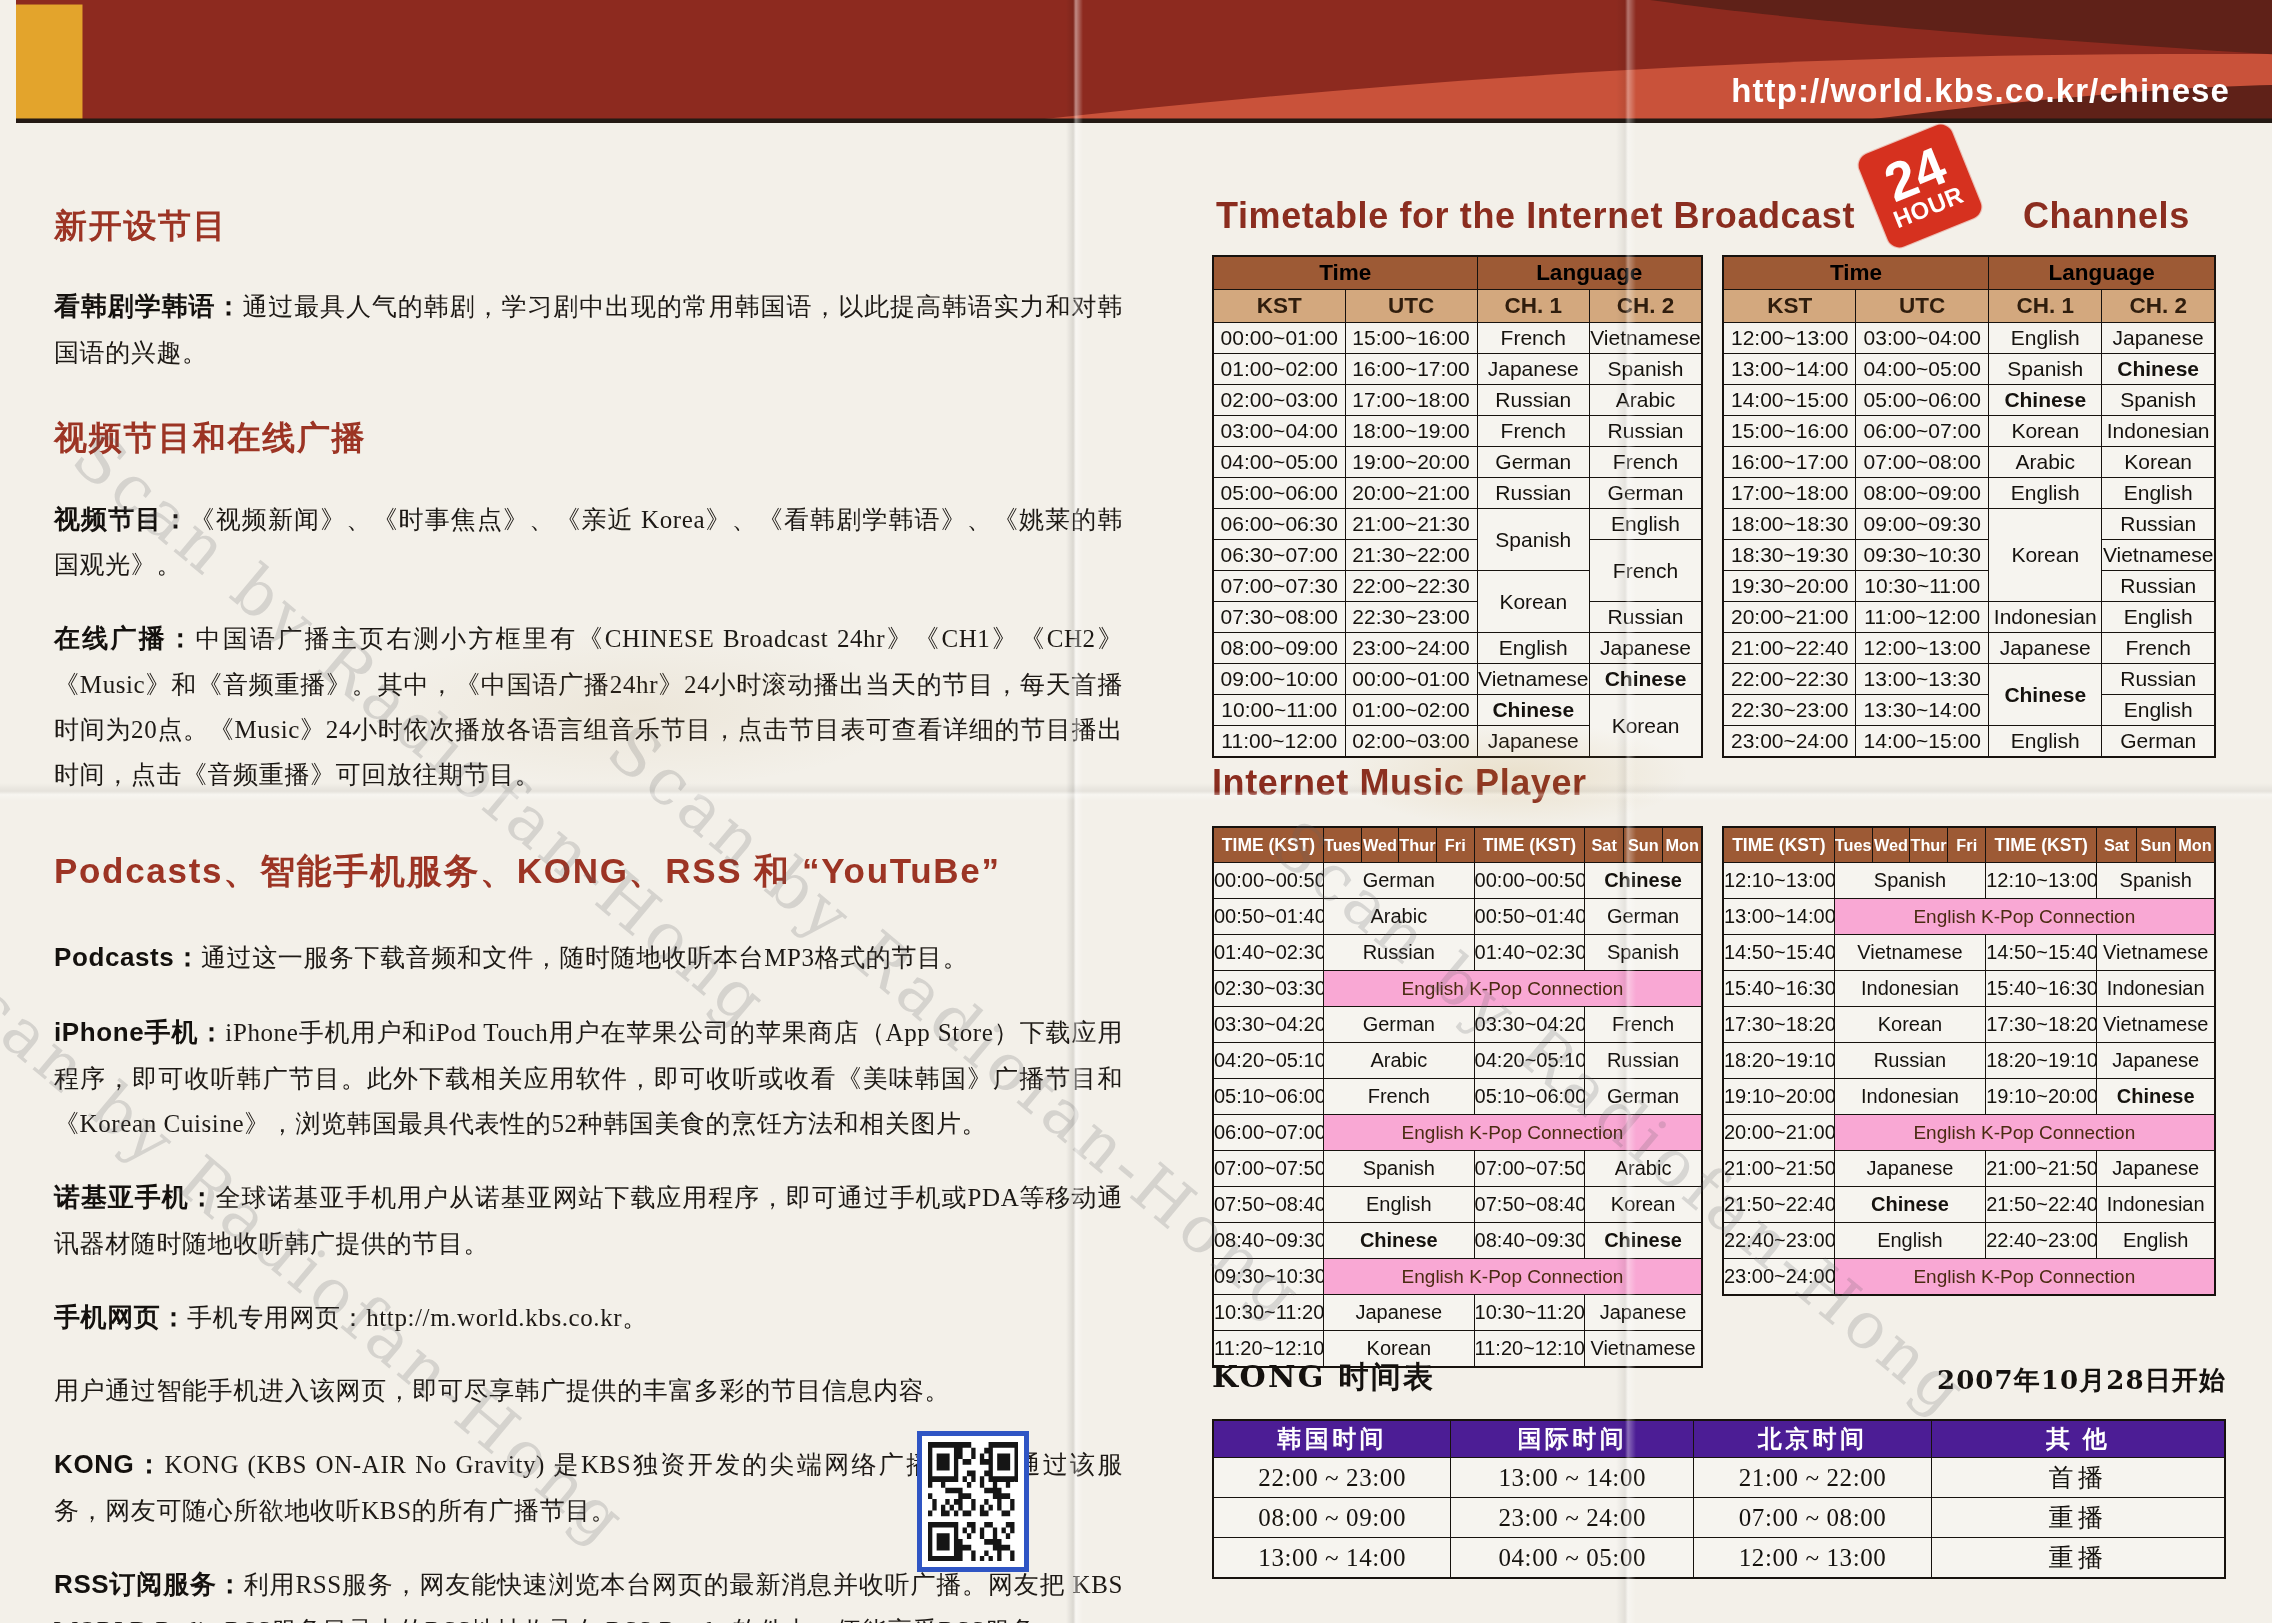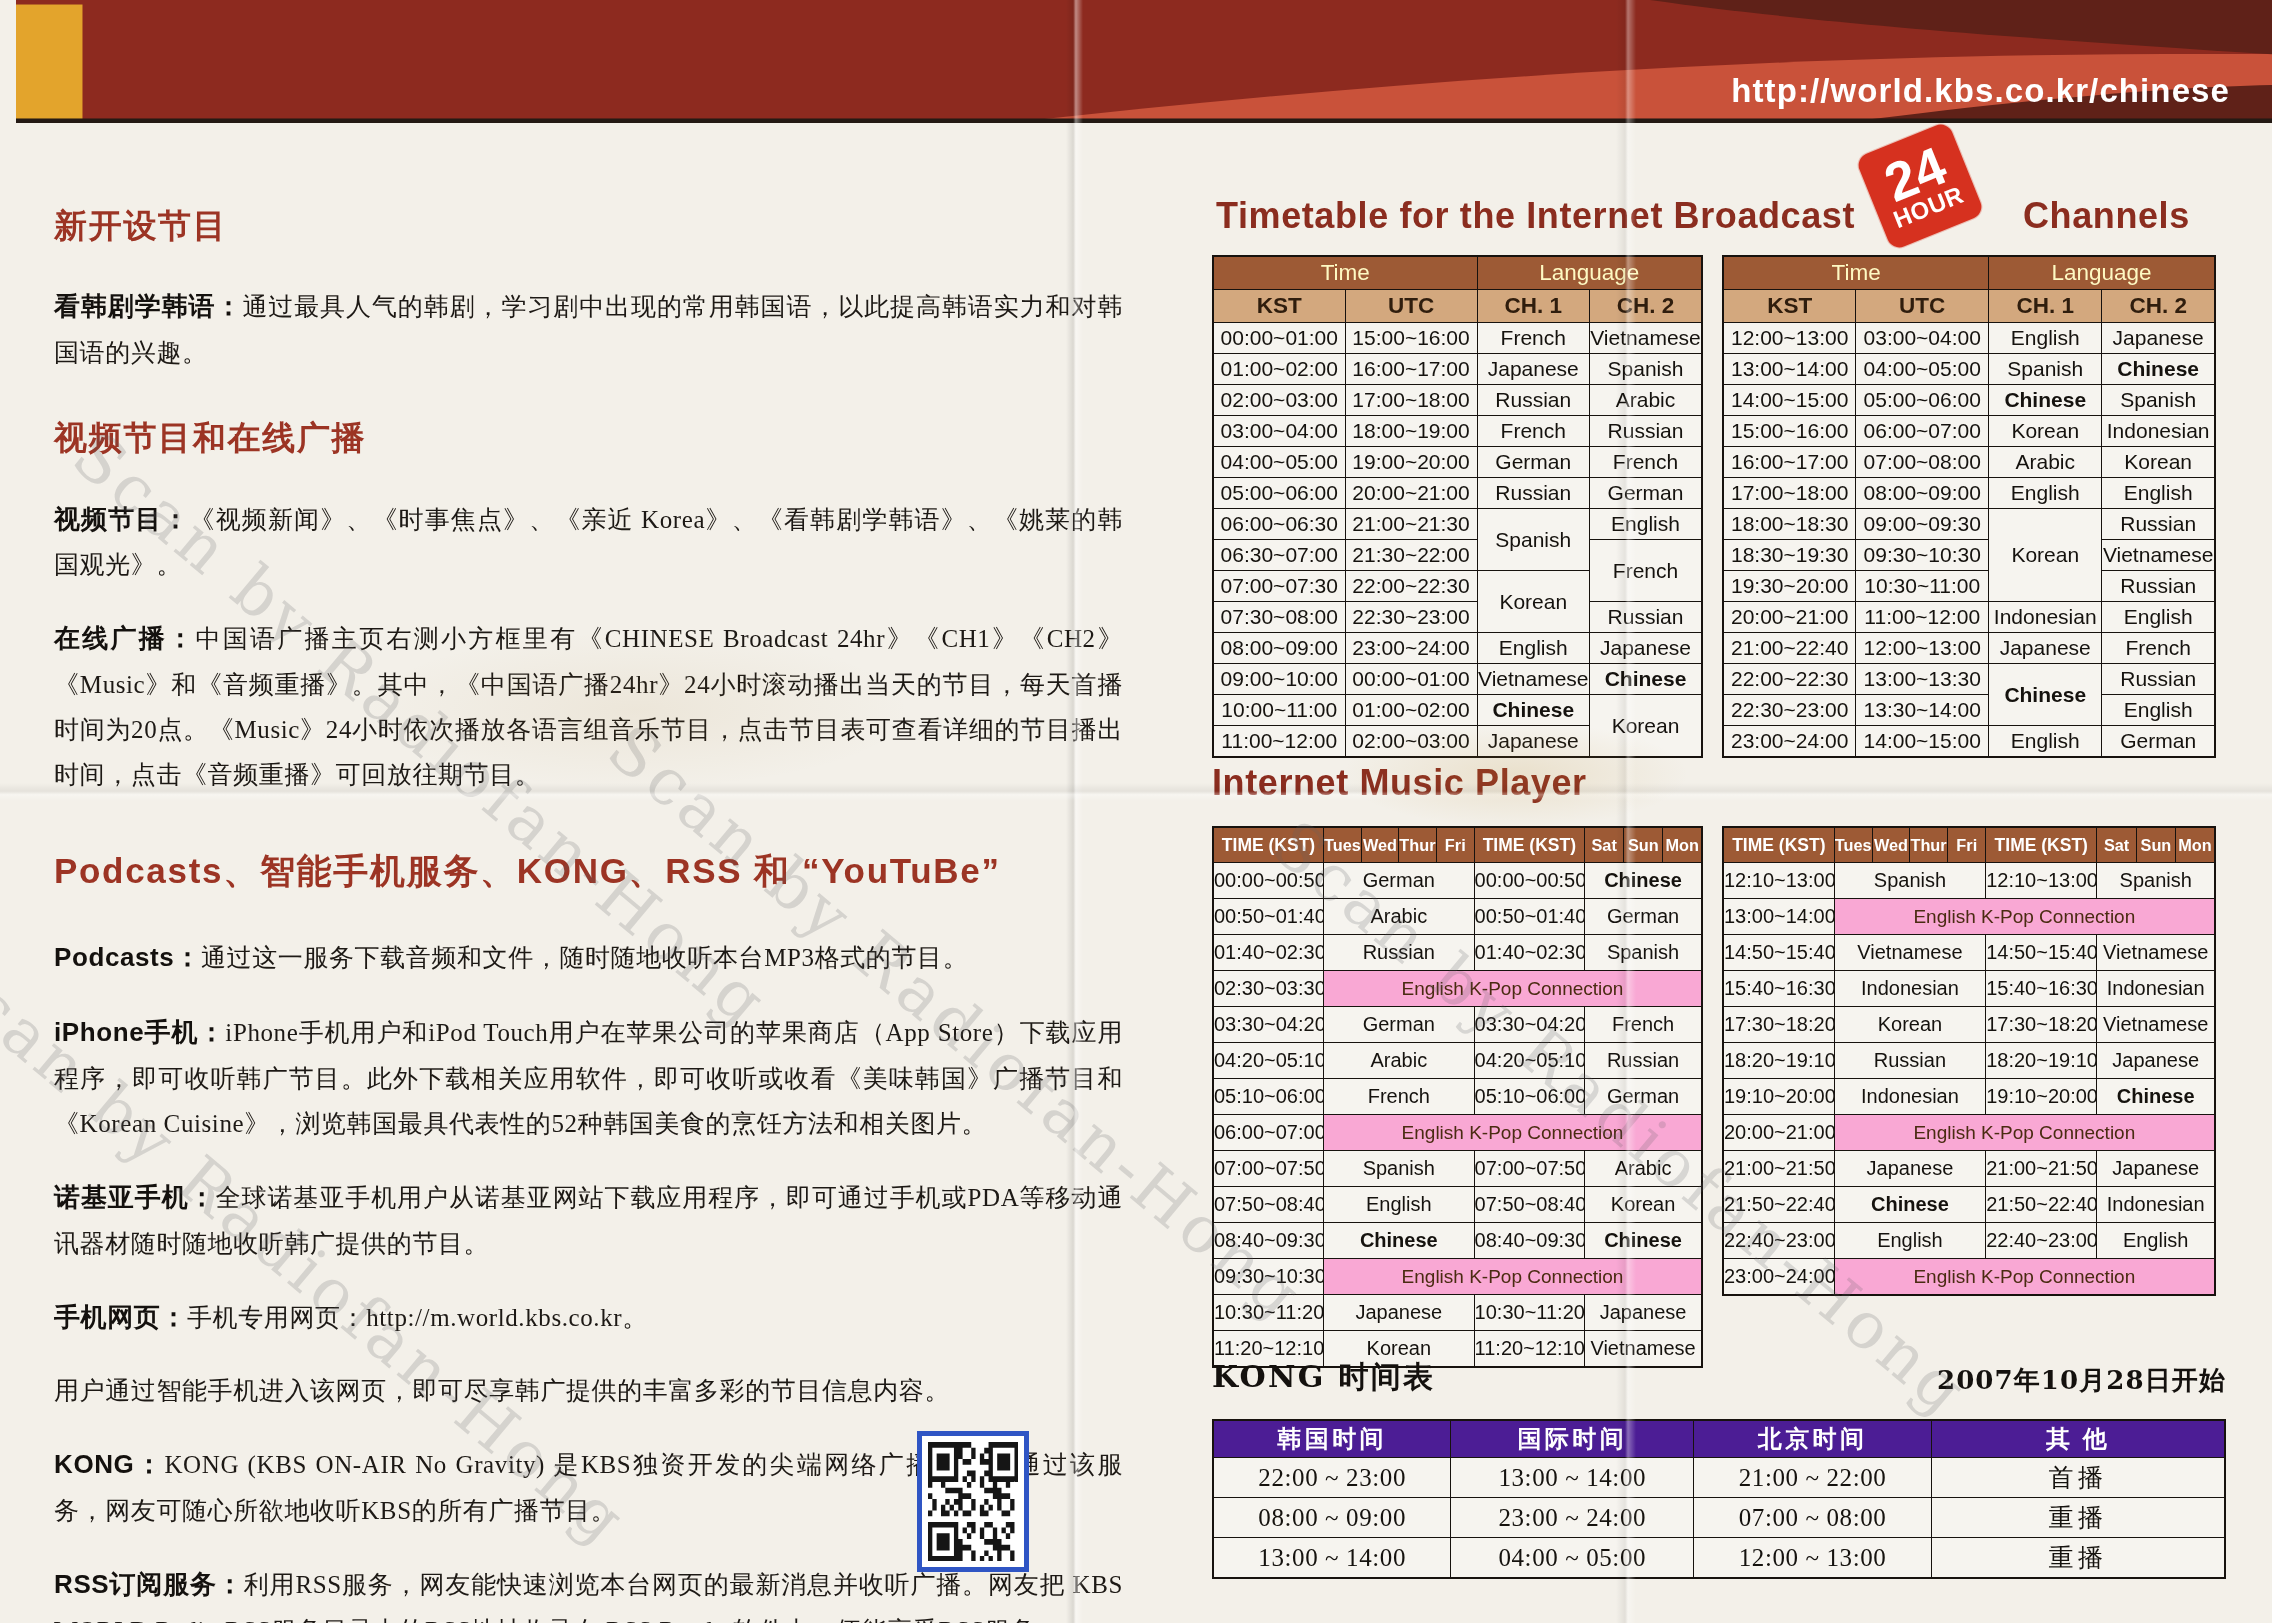--- a/index.html
+++ b/index.html
@@ -36,21 +36,21 @@
   .music-title{position:absolute;left:1212px;top:762px;font-family:"Liberation Sans",sans-serif;
       font-weight:bold;font-size:36px;color:#8b2d1f;letter-spacing:0.6px;}
   
   table{border-collapse:collapse;table-layout:fixed;position:absolute;background:#f6f4ef;
       border:2.3px solid #17120e;}
   th,td{border:1.1px solid #17120e;text-align:center;vertical-align:middle;padding:0;overflow:hidden;white-space:nowrap;}
   
   .bc-table{width:491px;font-family:"Liberation Sans",sans-serif;}
   #bt1{left:1212px;top:255px;}
   #bt2{left:1722px;top:255px;width:494px;}
-  .bc-table .h1 th{background:#9d5a35;color:#fef9c3;font-size:22.5px;height:32px;font-weight:normal;}
+  .bc-table .h1 th{background:#9d5a35;color:#000000;font-size:22.5px;height:32px;font-weight:bold;}
   .bc-table .h2 th{background:#d3a87e;color:#2f1d0d;font-size:22.5px;height:32px;font-weight:bold;}
   .bc-table tbody td{height:30px;font-size:21px;color:#15120e;}
   td.b{font-weight:bold;}
   
   .mu-table{width:491px;font-family:"Liberation Sans",sans-serif;}
   #mt1{left:1212px;top:826px;}
   #mt2{left:1722px;top:826px;width:494px;}
   .mu-table th{background:#9d5a35;color:#ffffff;font-size:16.3px;height:34px;font-weight:bold;}
   .mu-table th.tme{font-size:17.5px;}
   .mu-table tbody td{height:35px;font-size:20px;color:#15120e;}

